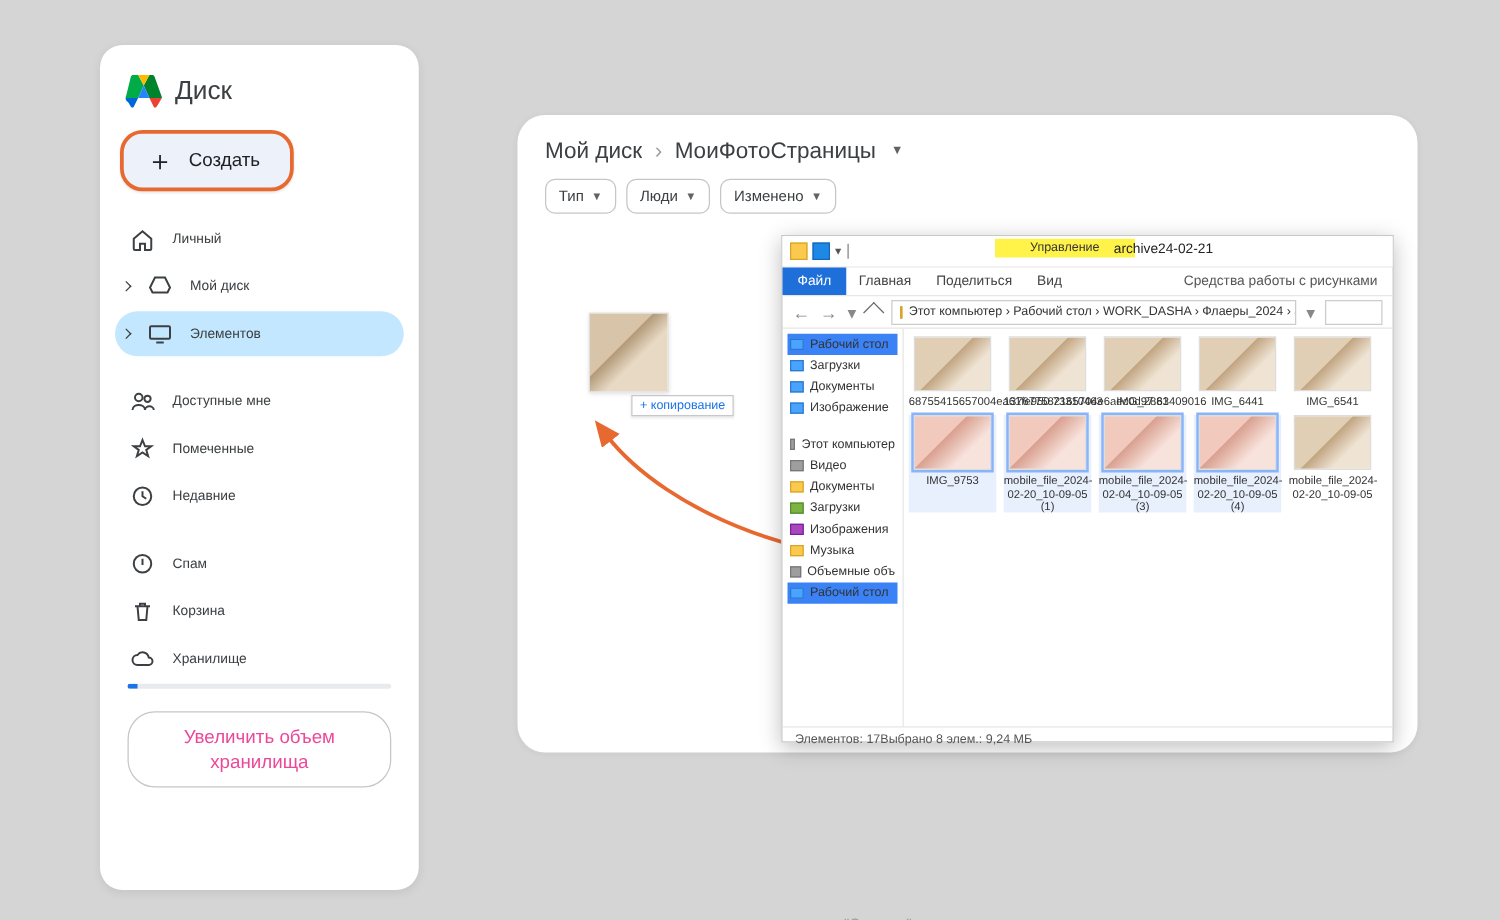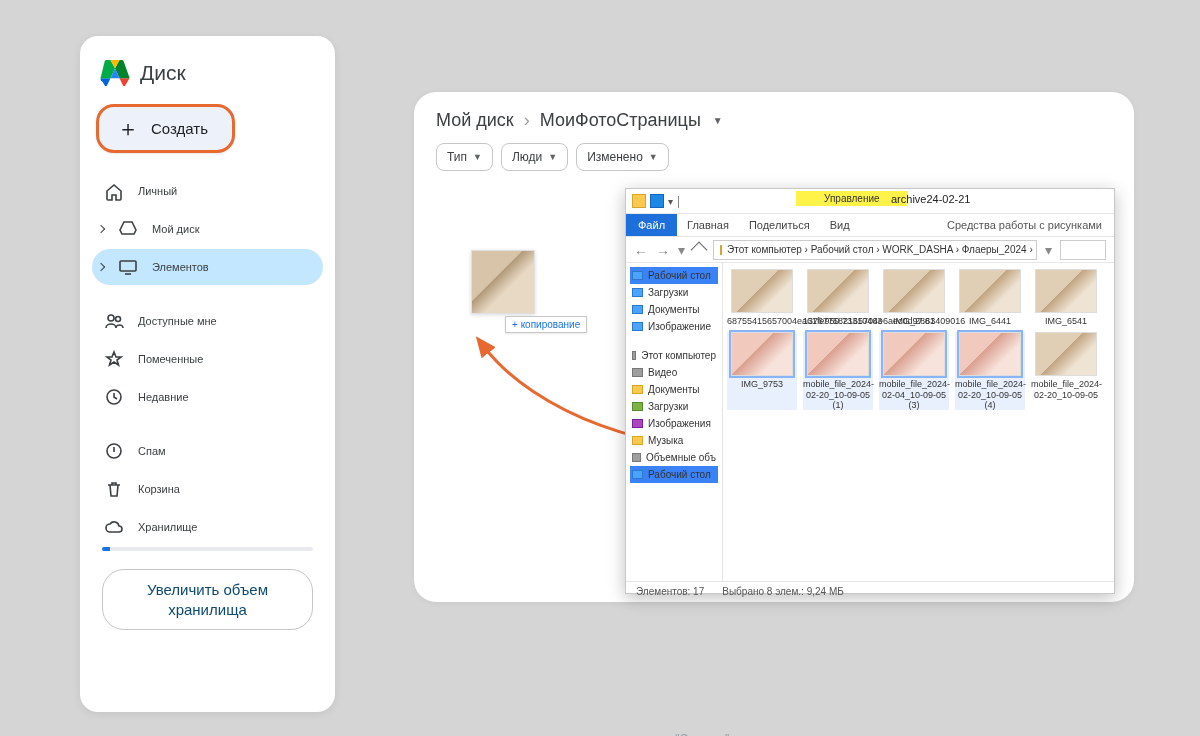--- a/index.html
+++ b/index.html
@@ -24,21 +24,21 @@
   .nav li svg { width:20px; height:20px; flex:0 0 20px; fill:none; stroke:#3c4043; stroke-width:1.6; }
   .nav li .caret { width:6px;height:6px;border-right:1.5px solid #3c4043;border-bottom:1.5px solid #3c4043;
                    transform:rotate(-45deg); margin-left:-6px;}
   .nav li.active { background:#c2e7ff; }
   .nav .spacer { height:14px; }
 
   .storage-block { padding:0 10px; font-size:14px; color:#3c4043; }
   .storage-bar { height:4px; background:#e8eaed; border-radius:2px; margin-bottom:12px; overflow:hidden; }
   .storage-bar i { display:block; height:100%; width:4%; background:#1a73e8; }
   .upgrade-btn { display:block; text-align:center; border:1px solid #c4c7c5; border-radius:22px;
-                 padding:10px 6px; margin-top:18px; color:#0c4a6e; font-size:15px; cursor:pointer; line-height:1.3;}
+                 padding:10px 6px; margin-top:18px; color:#ec4899; font-size:15px; cursor:pointer; line-height:1.3;}
 
   
   .right-card { position:absolute; left:414px; top:92px; width:720px; height:510px; background:#fff;
                 border-radius:22px; box-shadow:0 1px 6px rgba(0,0,0,.05); }
   .crumbs { display:flex; align-items:center; gap:10px; padding:18px 22px 4px 22px; font-size:18px; color:#3c4043; }
   .crumbs .sep { color:#9aa0a6; }
   .crumbs .drop { font-size:10px; color:#5f6368; margin-left:2px; }
   .filters { display:flex; gap:8px; padding:8px 22px; }
   .chip { display:inline-flex; align-items:center; gap:6px; border:1px solid #c4c7c5; border-radius:8px;
           padding:6px 10px; font-size:12px; color:#3c4043; cursor:pointer; }
@@ -84,21 +84,21 @@
   .ex-side .sq.y{background:#fcc94f;border-color:#d6a52a;}
   .ex-side .sq.g{background:#9e9e9e;border-color:#777;}
   .ex-side .sq.gr{background:#7cb342;border-color:#558b2f;}
   .ex-side .sq.pu{background:#ab47bc;border-color:#7b1fa2;}
   .ex-side .gap{height:12px;}
   .ex-grid{flex:1;padding:6px 4px;display:flex;flex-wrap:wrap;align-content:flex-start;gap:6px 6px;overflow:hidden; position:relative;}
   .thumb{width:70px;text-align:center;font-size:9px;color:#333;line-height:1.15;}
   .thumb .pic{width:62px;height:44px;margin:0 auto 3px;background:linear-gradient(135deg,#e0cfb5 45%,#c2a582 46%,#efe4d4 70%);border:1px solid #ddd;}
   .thumb.sel .pic{outline:2px solid #8ab4f8;background:linear-gradient(135deg,#f2c9bd 40%,#d9a090 41%,#f8e3dc 70%);}
   .thumb.sel{background:#e8f0fe;}
-  .ex-status{height:20px;border-top:1px solid #e6e6e6;display:flex;align-items:center;gap:18px;padding:0 10px;font-size:10px;color:#555;}
+  .ex-status{height:20px;border-top:1px solid #e6e6e6;display:flex;align-items:center;padding:0 10px;font-size:10px;color:#555;}
 </style>
 </head>
 <body>
 
 <div class="gd-card">
   <div class="gd-logo-row">
     <svg class="gd-logo" viewBox="0 0 87 78">
       <path fill="#0066da" d="M6.6 66l6 10.4c1.2 2.1 3 3.6 5.1 3.6h0L30 55H0c0 2.4.6 4.8 1.8 6.9L6.6 66z"></path>
       <path fill="#00ac47" d="M43.5 25L30 0H17.7c-2.1 0-3.9 1.5-5.1 3.6L1.8 48.1C.6 50.2 0 52.6 0 55h30L43.5 25z"></path>
       <path fill="#ea4335" d="M87 55H57l12.3 25h0c2.1 0 3.9-1.5 5.1-3.6l10.8-18.5C86.4 55.8 87 55 87 55z"></path>

